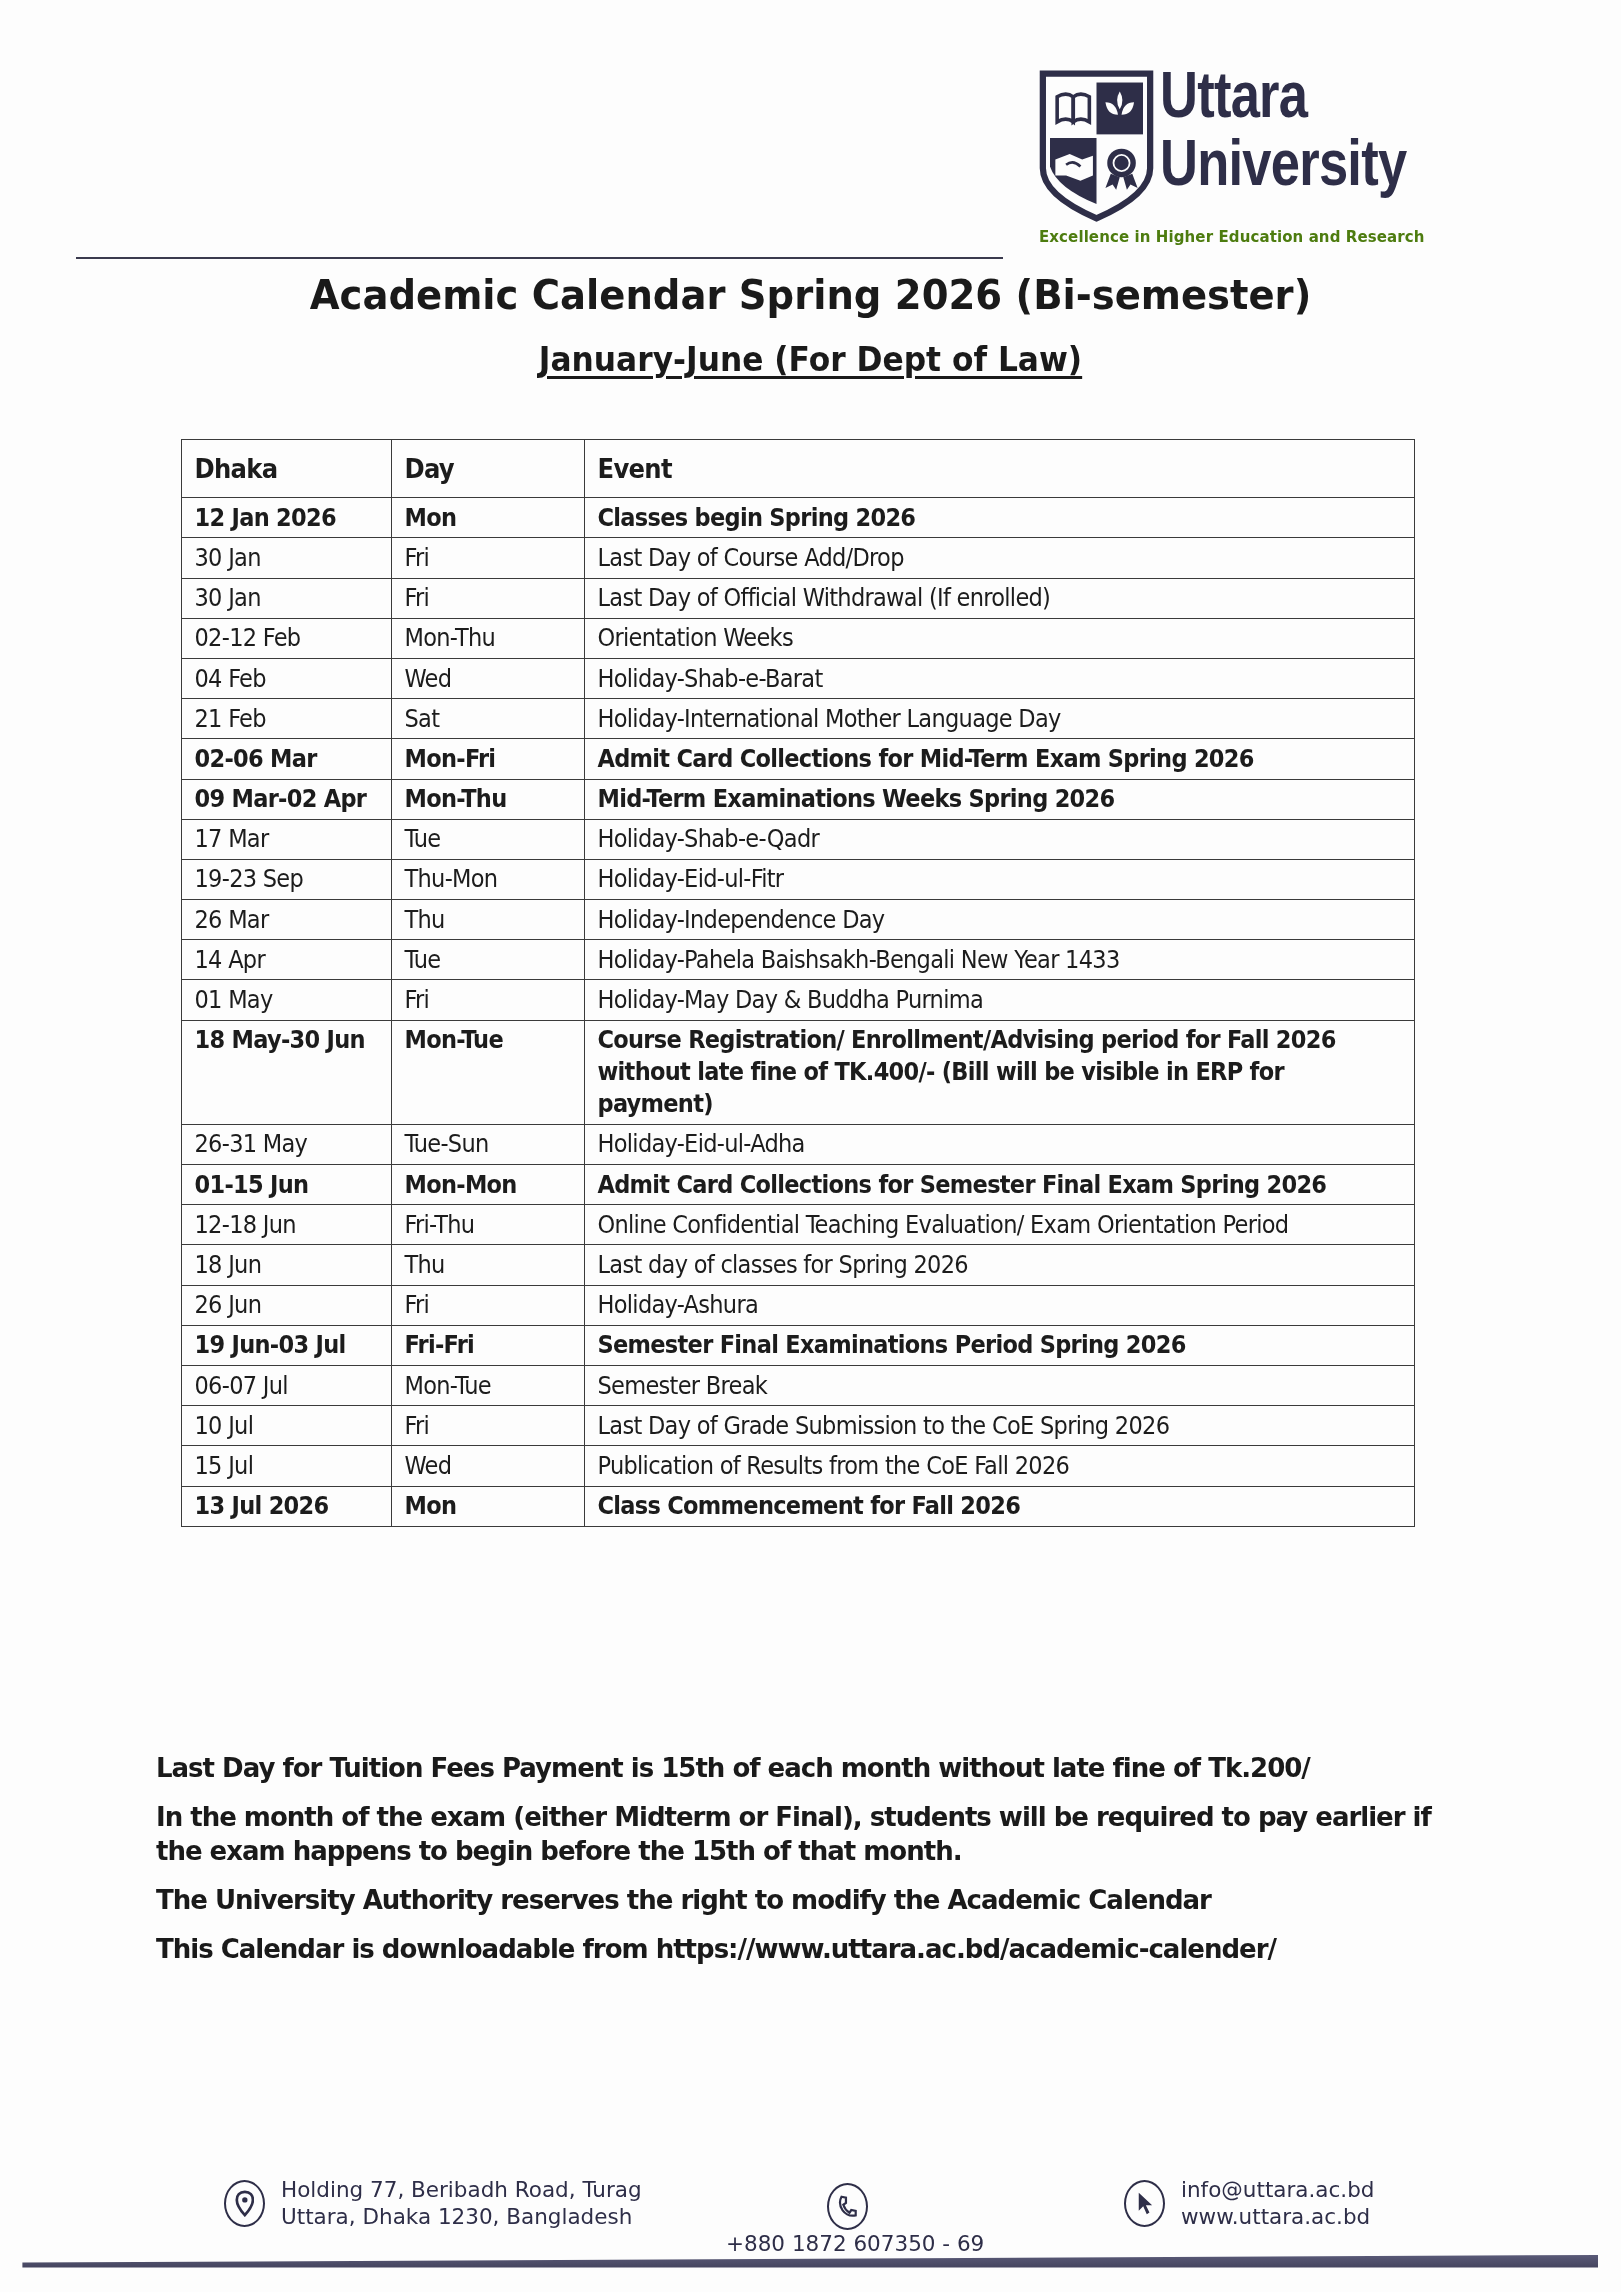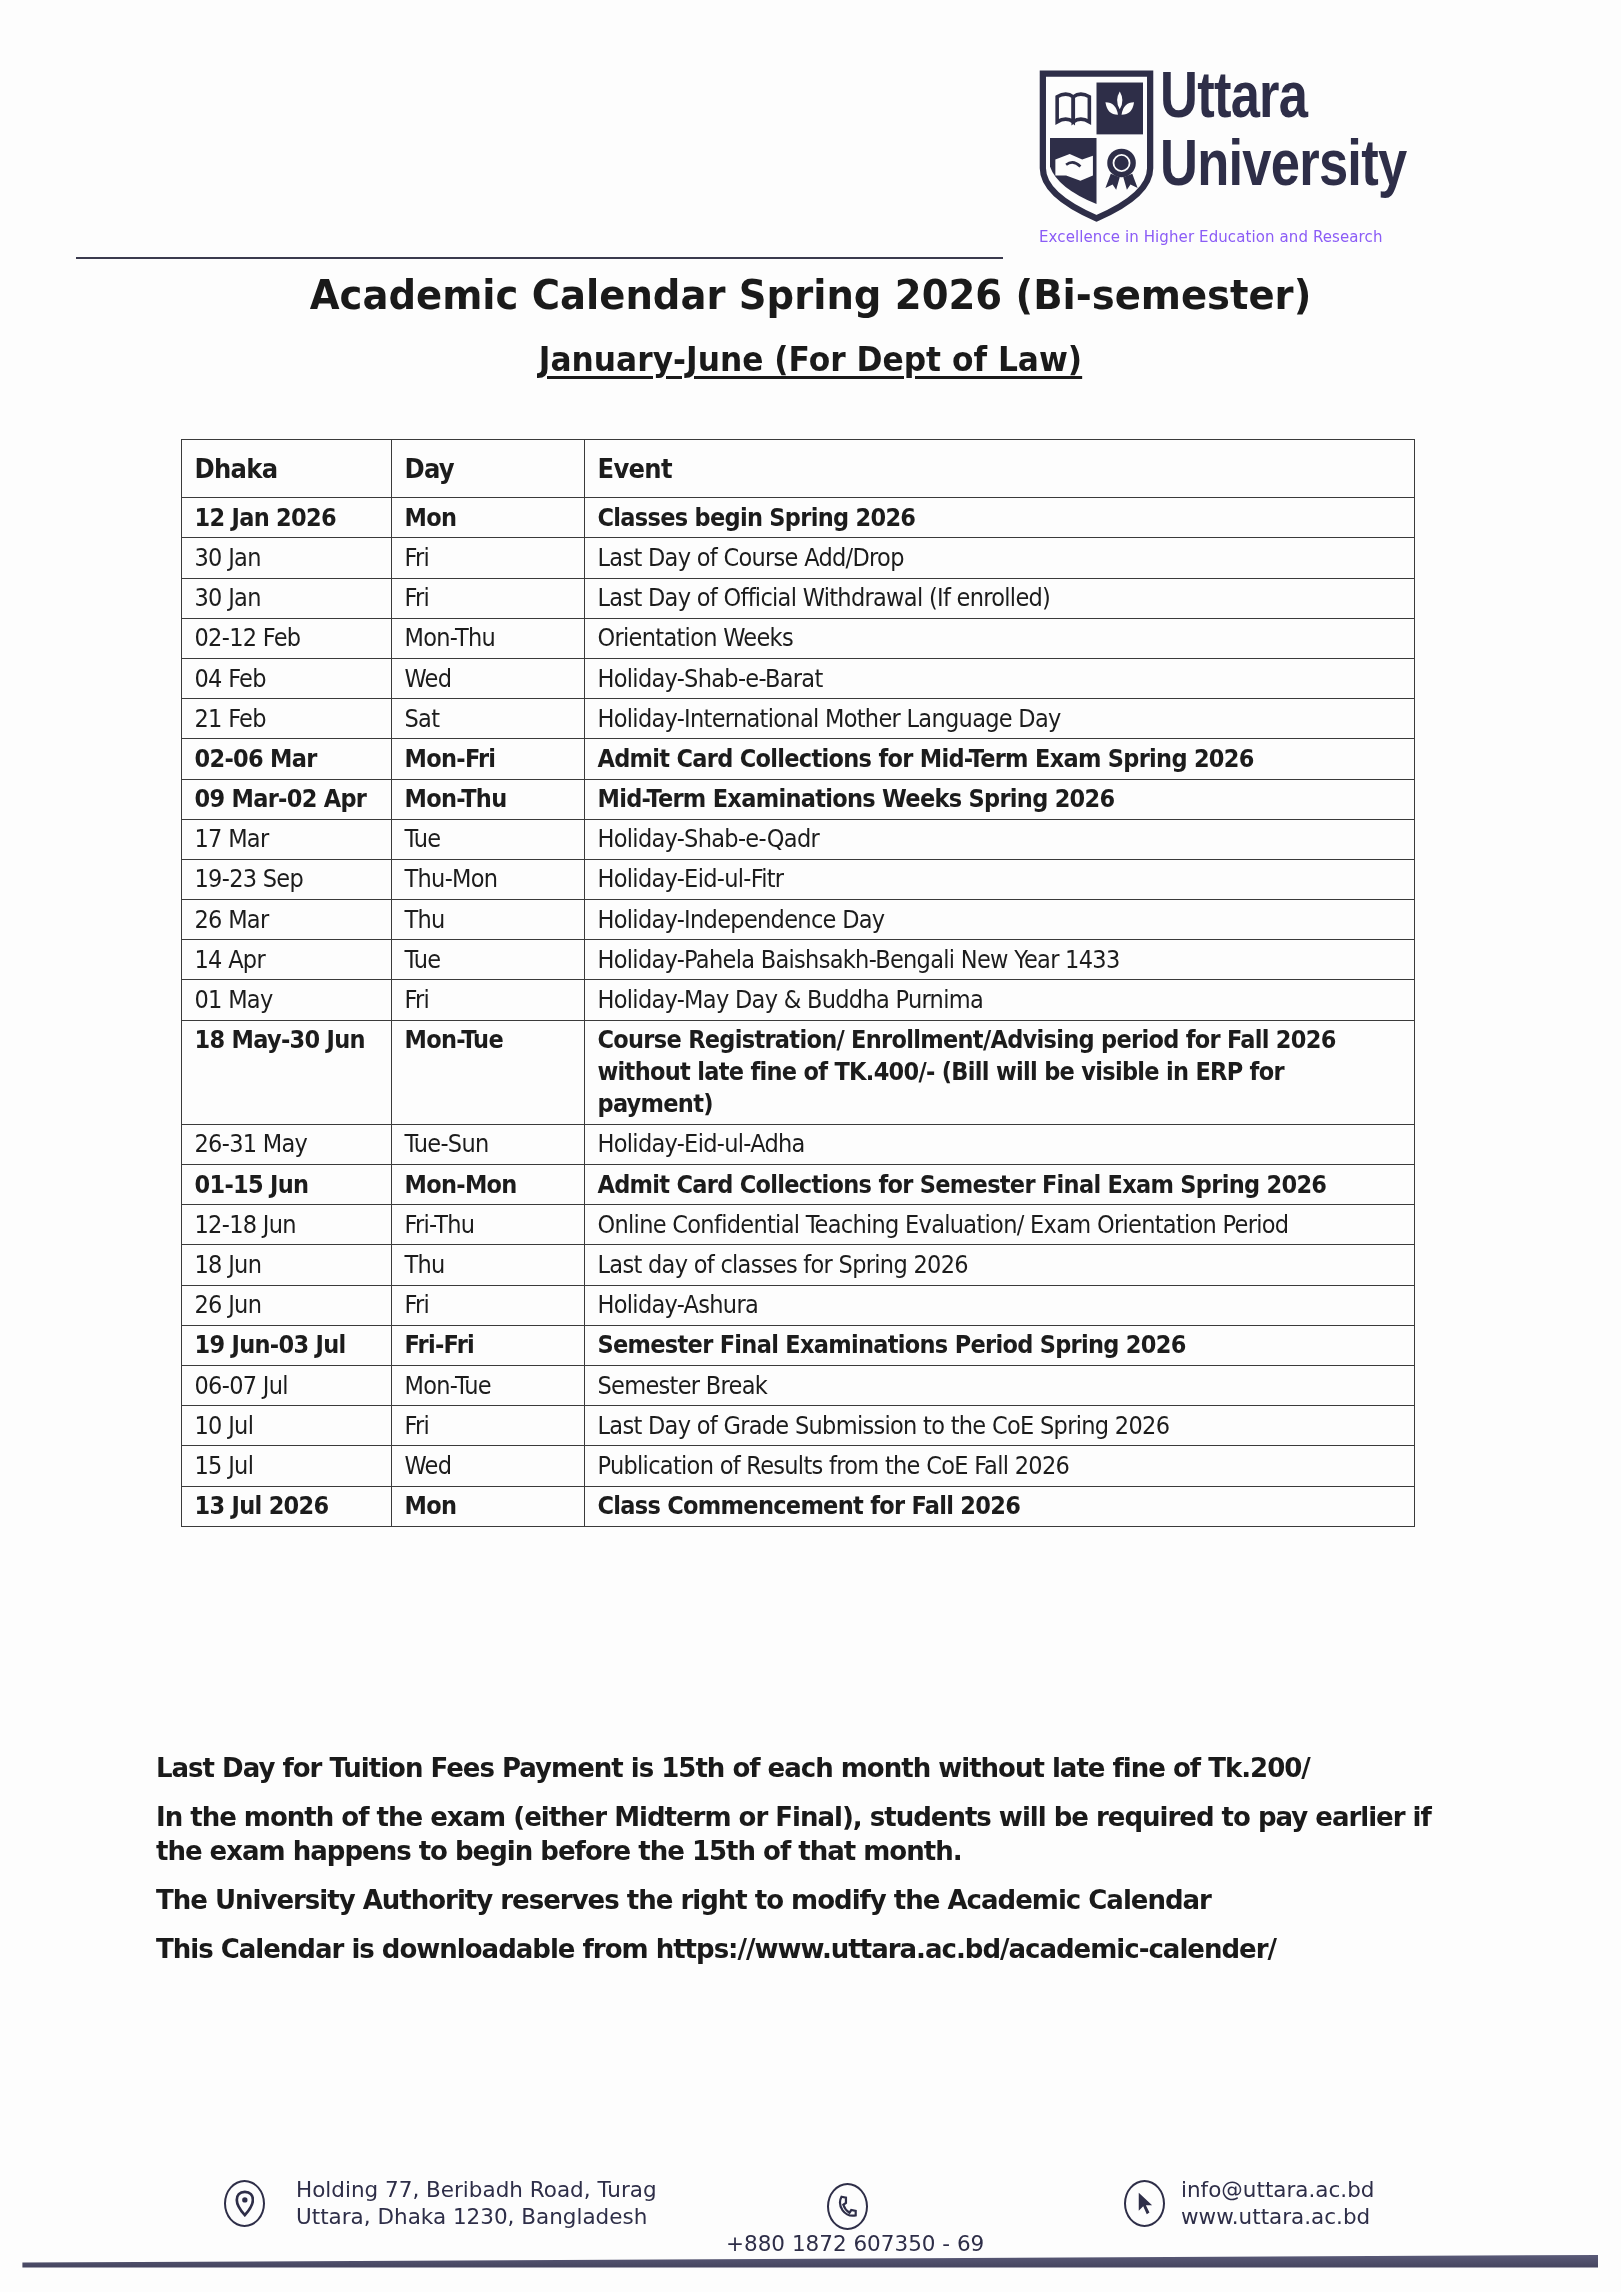--- a/index.html
+++ b/index.html
@@ -18,22 +18,22 @@
   }
   .logo svg.crest { position: absolute; left: 0; top: 0; width: 115px; height: 152px; }
   .logo .name {
     position: absolute; left: 121px; top: -9px;
     font-family: "Liberation Sans Narrow", "Liberation Sans", sans-serif;
     font-weight: bold; color: #2e2e48; font-size: 64px; line-height: 68px;
     letter-spacing: -0.9px; transform: scaleX(0.82); transform-origin: left top;
   }
   .logo .tagline {
     position: absolute; left: 0; top: 158px; width: 421px;
-    font-family: "DejaVu Sans", sans-serif; font-weight: normal;
-    font-size: 15px; color: #8b5cf6; letter-spacing: 0.1px;
+    font-family: "DejaVu Sans", sans-serif; font-weight: bold;
+    font-size: 15px; color: #4d7c0f; letter-spacing: 0.1px;
   }
   .title {
     position: absolute; left: 0; width: 1621px; top: 271px; text-align: center;
     font-weight: bold; font-size: 41px; color: #1a1a1a;
     transform: scaleX(0.94);
   }
   .subtitle {
     position: absolute; left: 0; width: 1621px; top: 339px; text-align: center;
     font-weight: bold; font-size: 34px; color: #1a1a1a;
     text-decoration: underline; text-decoration-thickness: 2.7px; text-underline-offset: 5.4px;
@@ -62,21 +62,21 @@
   .footer {
     position: absolute; left: 224px; top: 2176px; width: 1218px; height: 72px;
     color: #2e2e48; font-size: 21.5px; line-height: 27px;
   }
   .footer .item { position: absolute; top: 0; display: flex; align-items: center; }
   .footer .ic {
     width: 41px; height: 47px; border: 2.7px solid #2e2e48; border-radius: 50%;
     display: flex; align-items: center; justify-content: center; margin-right: 16px;
     box-sizing: border-box;
   }
-  .footer .addr { left: 0; gap: 15px; }
+  .footer .addr { left: 0; }
   .footer .phone { left: 502px; top: 7.2px; flex-direction: column; }
   .footer .web { left: 900px; }
   .bottom-bar {
     position: absolute; left: 22.4px; top: 2255px; width: 1576px; height: 12.5px;
     background: linear-gradient(to bottom, #5a5a78, #44445e);
     clip-path: polygon(0 60%, 100% 0, 100% 100%, 0 100%);
   }
 </style>
 </head>
 <body>

